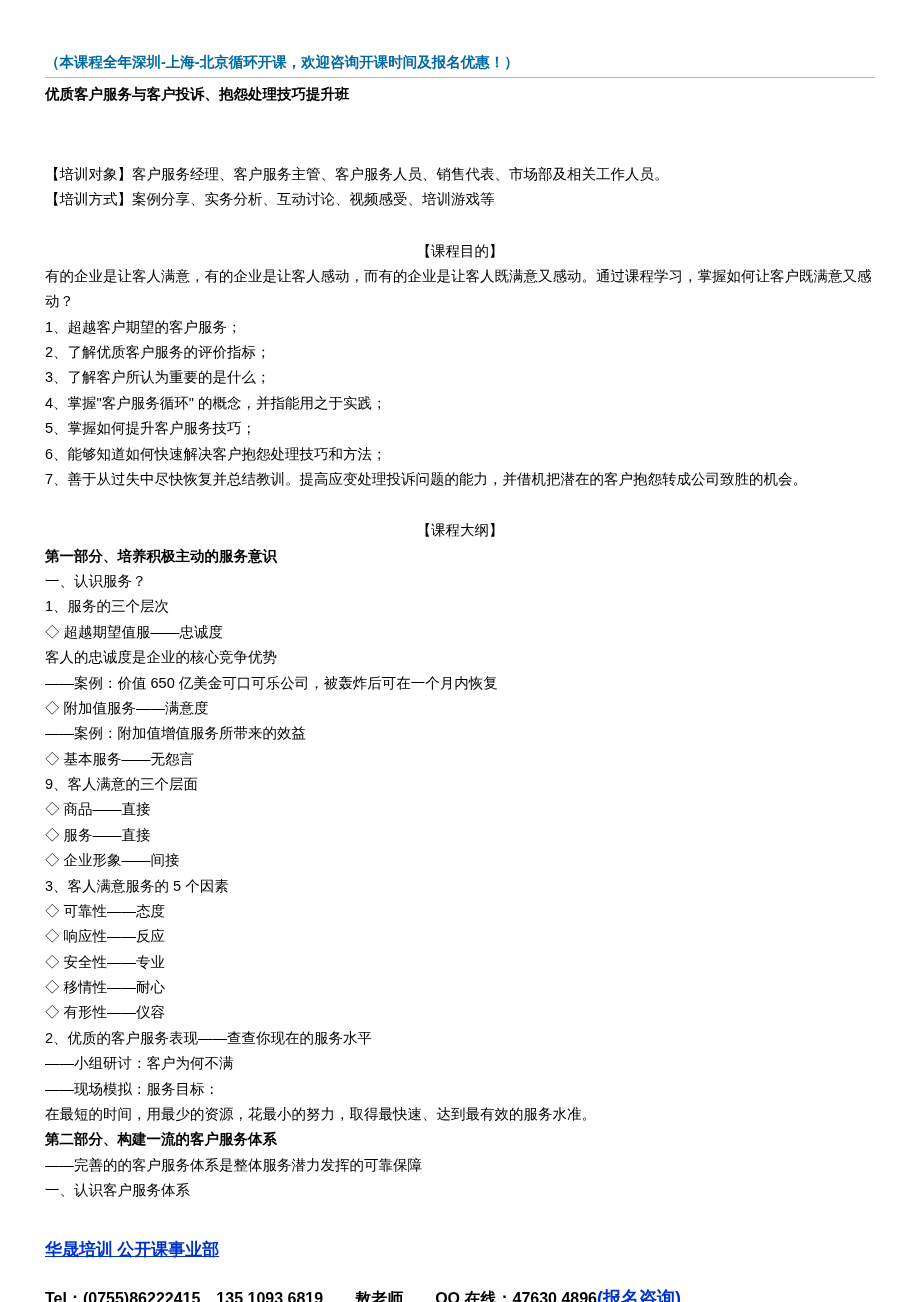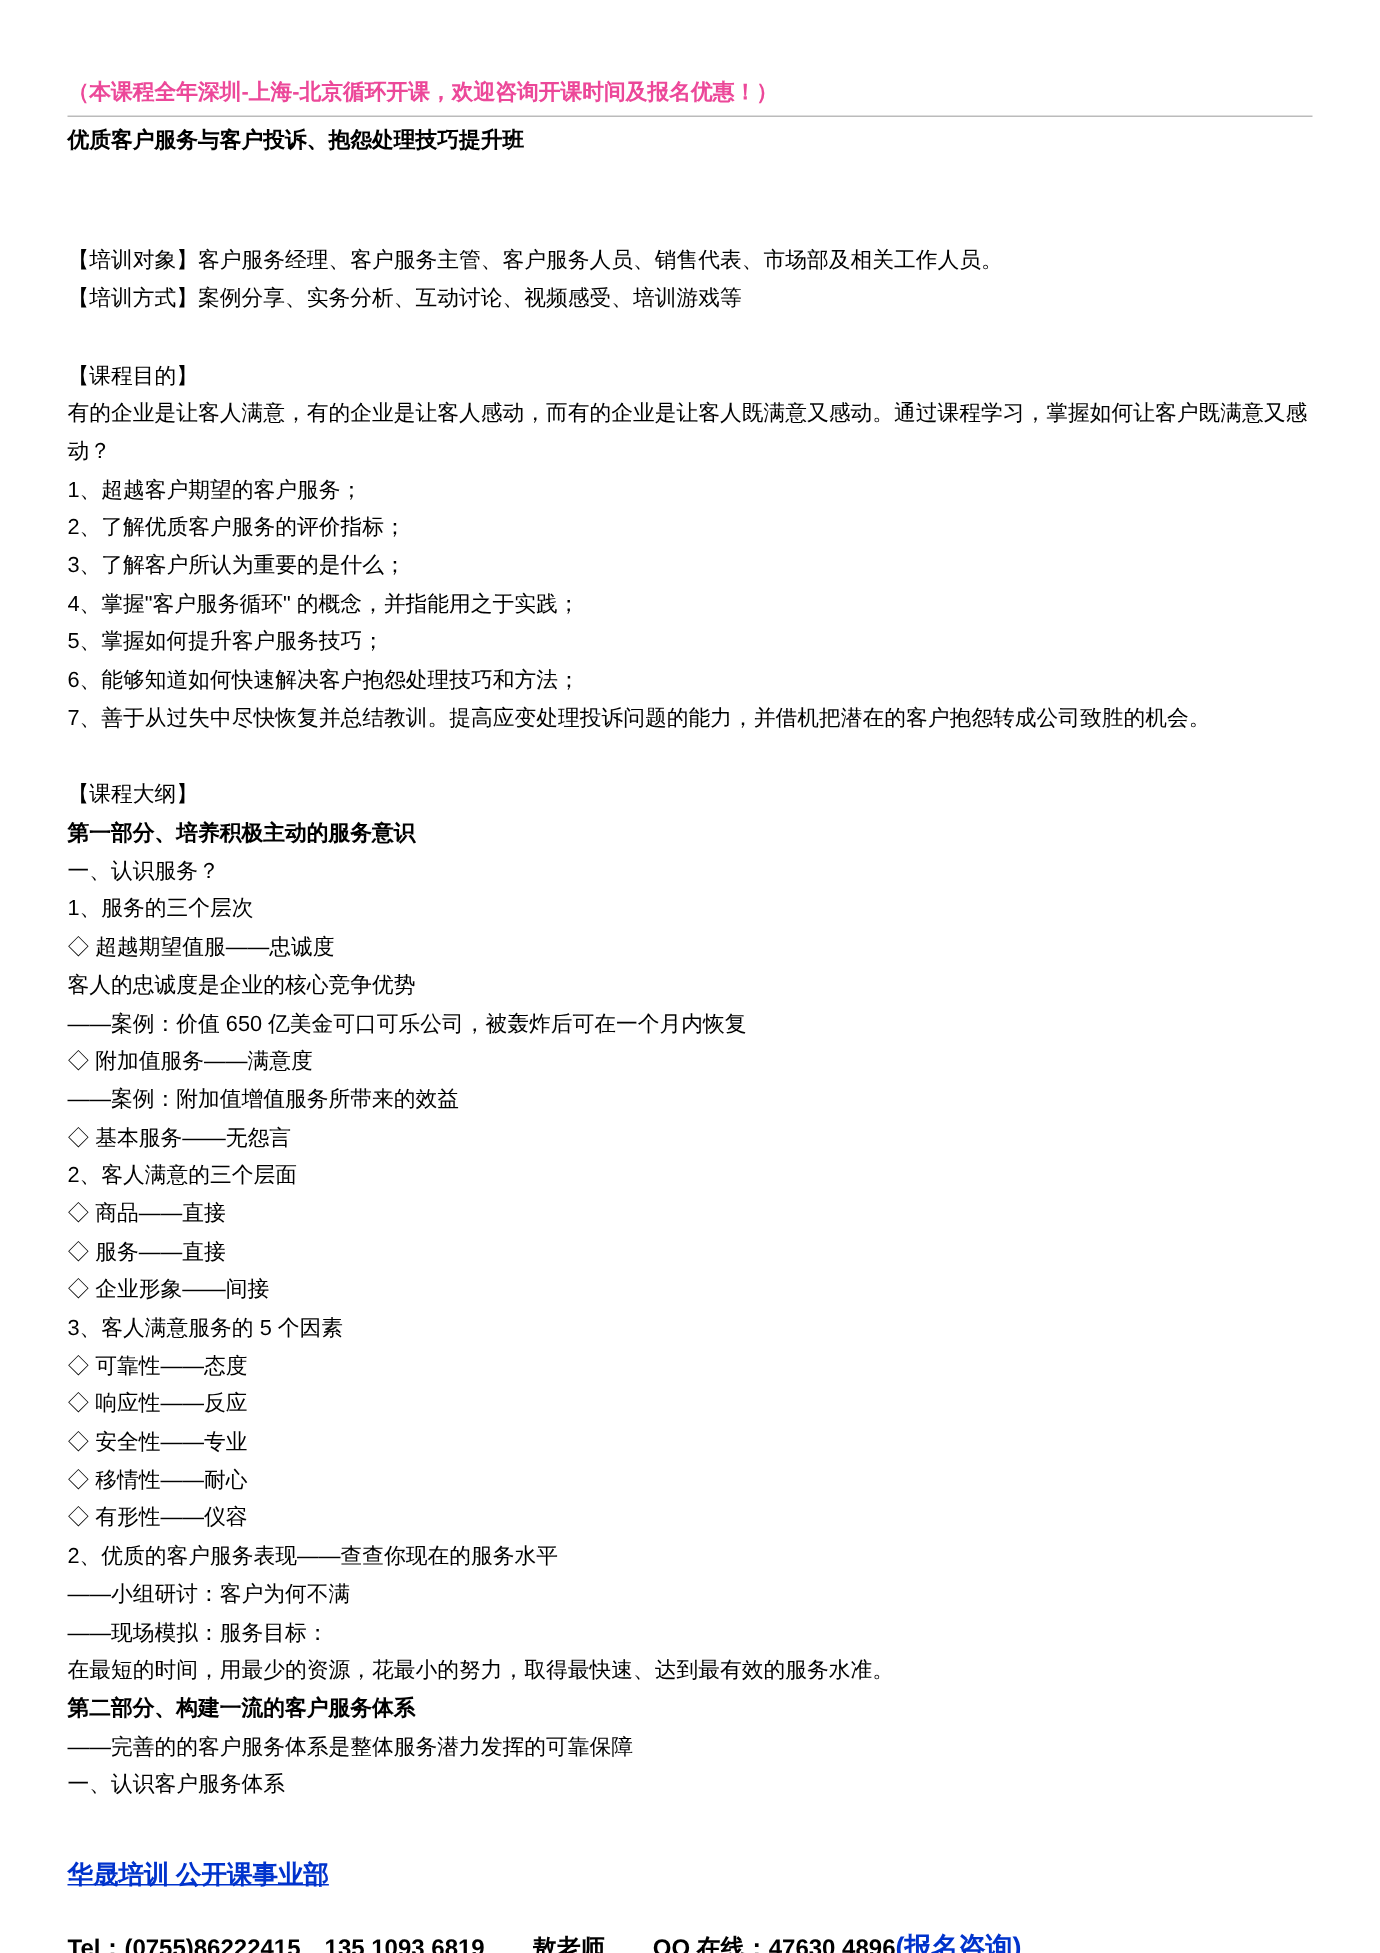--- a/index.html
+++ b/index.html
@@ -7,35 +7,36 @@
     font-size: 14.5px;
     line-height: 1.75;
     color: #000;
     background: #fff;
     margin: 0;
     padding: 50px 45px 40px 45px;
     width: 920px;
     box-sizing: border-box;
   }
   .header-note {
-    color: #ec4899;
+    color: #0369a1;
     font-weight: bold;
     border-bottom: 1px solid #bbb;
     padding-bottom: 2px;
     margin-bottom: 4px;
   }
   .subtitle {
     font-weight: bold;
     margin-bottom: 28px;
   }
   .para {
     margin: 0;
   }
   .section-label {
     margin-top: 26px;
+    text-align: center;
   }
   .bold {
     font-weight: bold;
   }
   .footer {
     margin-top: 32px;
   }
   .footer-link {
     color: #0033cc;
     font-weight: bold;
@@ -81,21 +82,21 @@
 <div class="para section-label">【课程大纲】</div>
 <div class="para bold">第一部分、培养积极主动的服务意识</div>
 <div class="para">一、认识服务？</div>
 <div class="para">1、服务的三个层次</div>
 <div class="para">◇ 超越期望值服——忠诚度</div>
 <div class="para">客人的忠诚度是企业的核心竞争优势</div>
 <div class="para">——案例：价值 650 亿美金可口可乐公司，被轰炸后可在一个月内恢复</div>
 <div class="para">◇ 附加值服务——满意度</div>
 <div class="para">——案例：附加值增值服务所带来的效益</div>
 <div class="para">◇ 基本服务——无怨言</div>
-<div class="para">2、客人满意的三个层面</div>
+<div class="para">9、客人满意的三个层面</div>
 <div class="para">◇ 商品——直接</div>
 <div class="para">◇ 服务——直接</div>
 <div class="para">◇ 企业形象——间接</div>
 <div class="para">3、客人满意服务的 5 个因素</div>
 <div class="para">◇ 可靠性——态度</div>
 <div class="para">◇ 响应性——反应</div>
 <div class="para">◇ 安全性——专业</div>
 <div class="para">◇ 移情性——耐心</div>
 <div class="para">◇ 有形性——仪容</div>
 <div class="para">2、优质的客户服务表现——查查你现在的服务水平</div>

